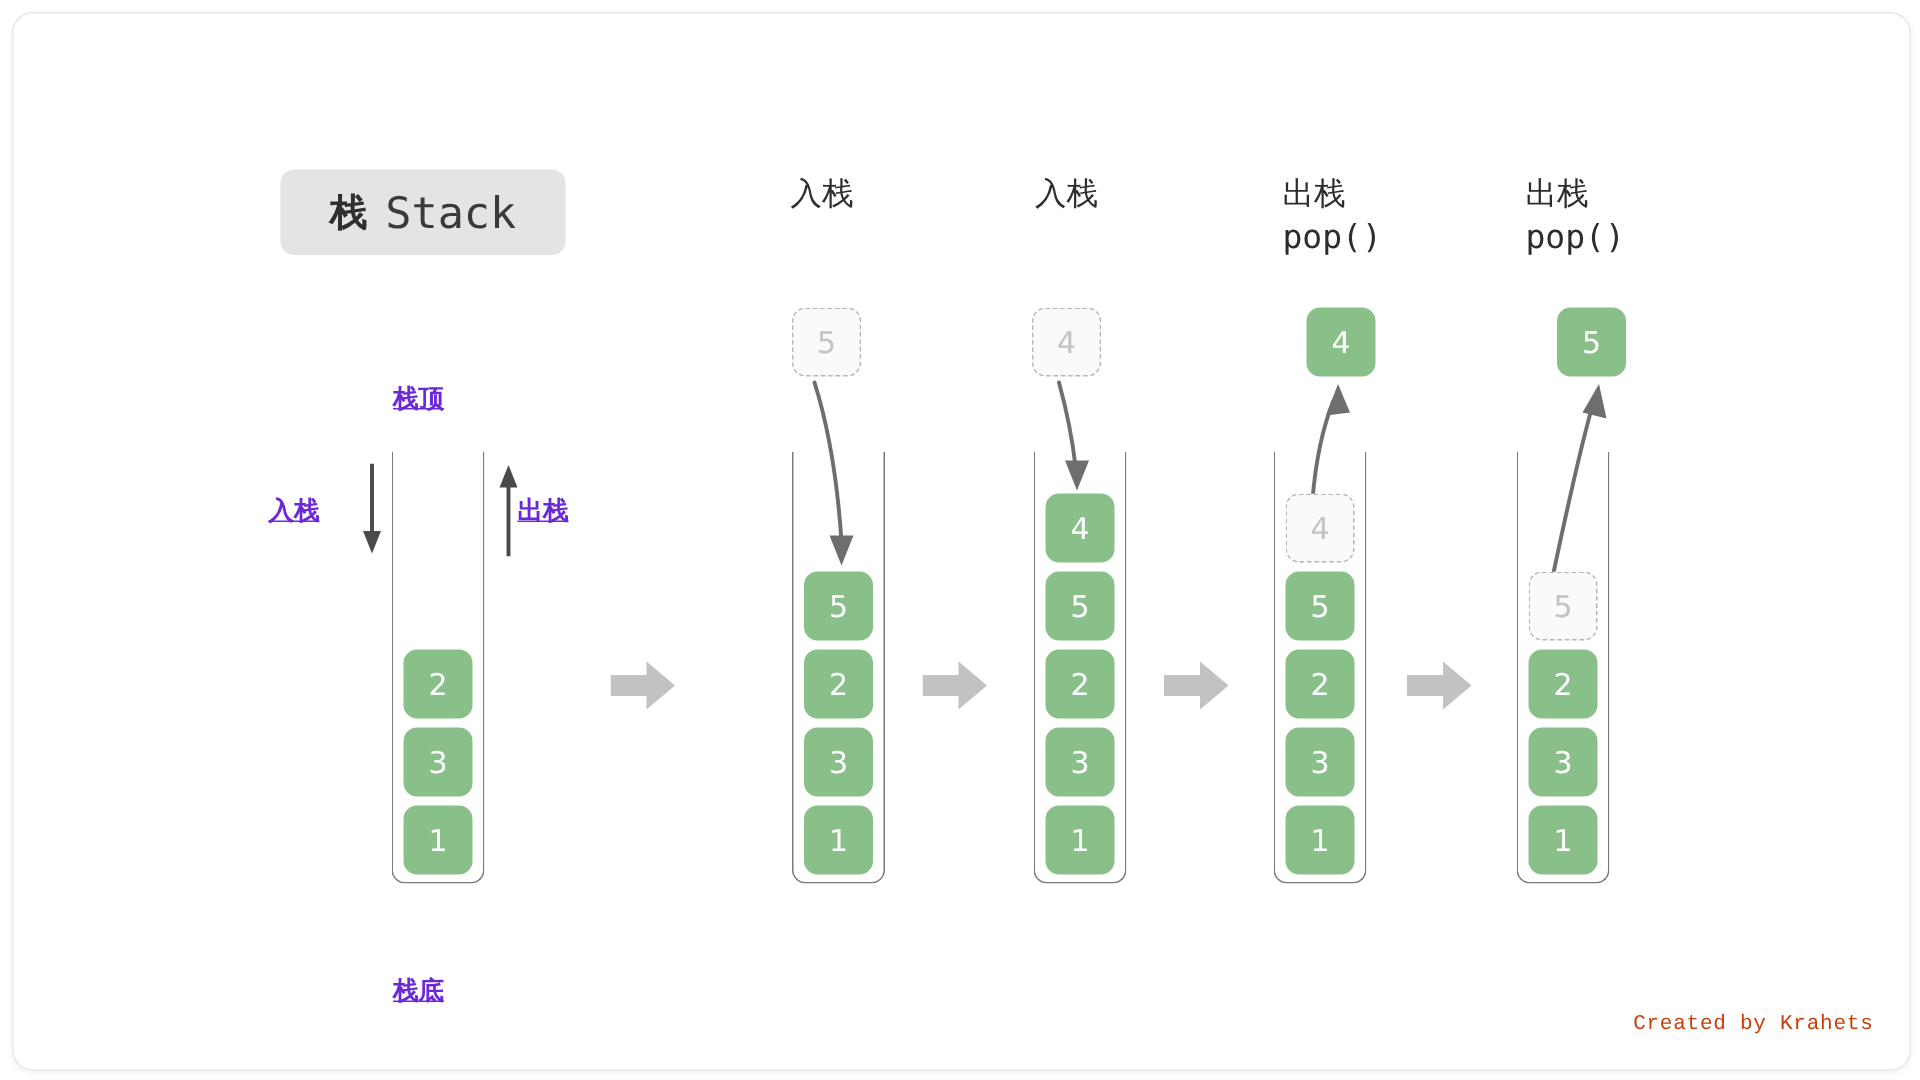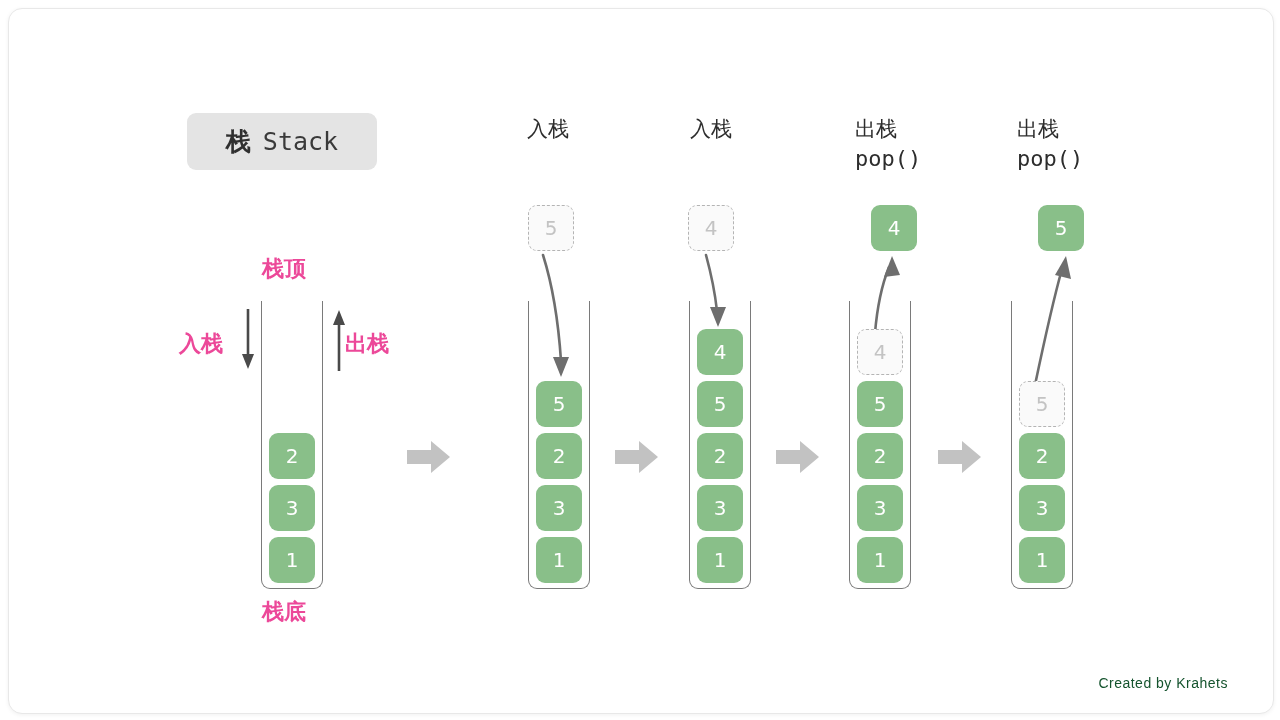--- a/index.html
+++ b/index.html
@@ -20,31 +20,31 @@
     left:178px;top:104px;width:190px;height:57px;
     background:#e4e4e4;border-radius:9px;
     display:flex;align-items:center;justify-content:center;
     white-space:nowrap;
   }
   #title-badge .cn{
     font-size:25px;font-weight:bold;color:#2f2f2f;letter-spacing:1px;
     font-family:"DejaVu Sans","Liberation Sans",sans-serif;
   }
   #title-badge .en{
-    font-size:25px;color:#3a3a3a;margin-left:11px;letter-spacing:0px;
+    font-size:29px;color:#3a3a3a;margin-left:11px;letter-spacing:0px;
     font-family:"DejaVu Sans Mono","Liberation Mono",monospace;
   }
 
   
   .cn-label{
     font-family:"DejaVu Sans","Liberation Sans",sans-serif;
-    font-weight:bold;color:#ec4899;font-size:22px;white-space:nowrap;
+    font-weight:bold;color:#6d28d9;font-size:17px;white-space:nowrap;text-decoration:underline;
   }
   #label-top{left:253px;top:245px;}
-  #label-bottom{left:253px;top:588px;}
+  #label-bottom{left:253px;top:640px;}
   #label-push{left:170px;top:320px;}
   #label-pop{left:336px;top:320px;}
 
   
   .col-head{width:170px;white-space:nowrap;}
   .col-head .l1{
     font-family:"DejaVu Sans","Liberation Sans",sans-serif;
     font-size:21px;color:#2d2d2d;line-height:28px;
   }
   .col-head .l2{
@@ -79,23 +79,23 @@
 
   
   .thin-arrow svg{display:block;}
 
   
   .motion-arrow{pointer-events:none;}
   .motion-arrow svg{display:block;overflow:visible;}
 
   
   #watermark{
-    right:45px;bottom:22px;
-    font-family:Liberation Sans, sans-serif;
-    font-size:14px;color:#14532d;letter-spacing:0.5px;white-space:nowrap;
+    right:24px;bottom:22px;
+    font-family:Liberation Mono, monospace;
+    font-size:14px;color:#c2410c;letter-spacing:0.5px;white-space:nowrap;
   }
 </style>
 </head>
 <body>
 
 <div id="card">
 
   <div class="abs" id="title-badge">
     <span class="cn">栈</span>
     <span class="en">Stack</span>

